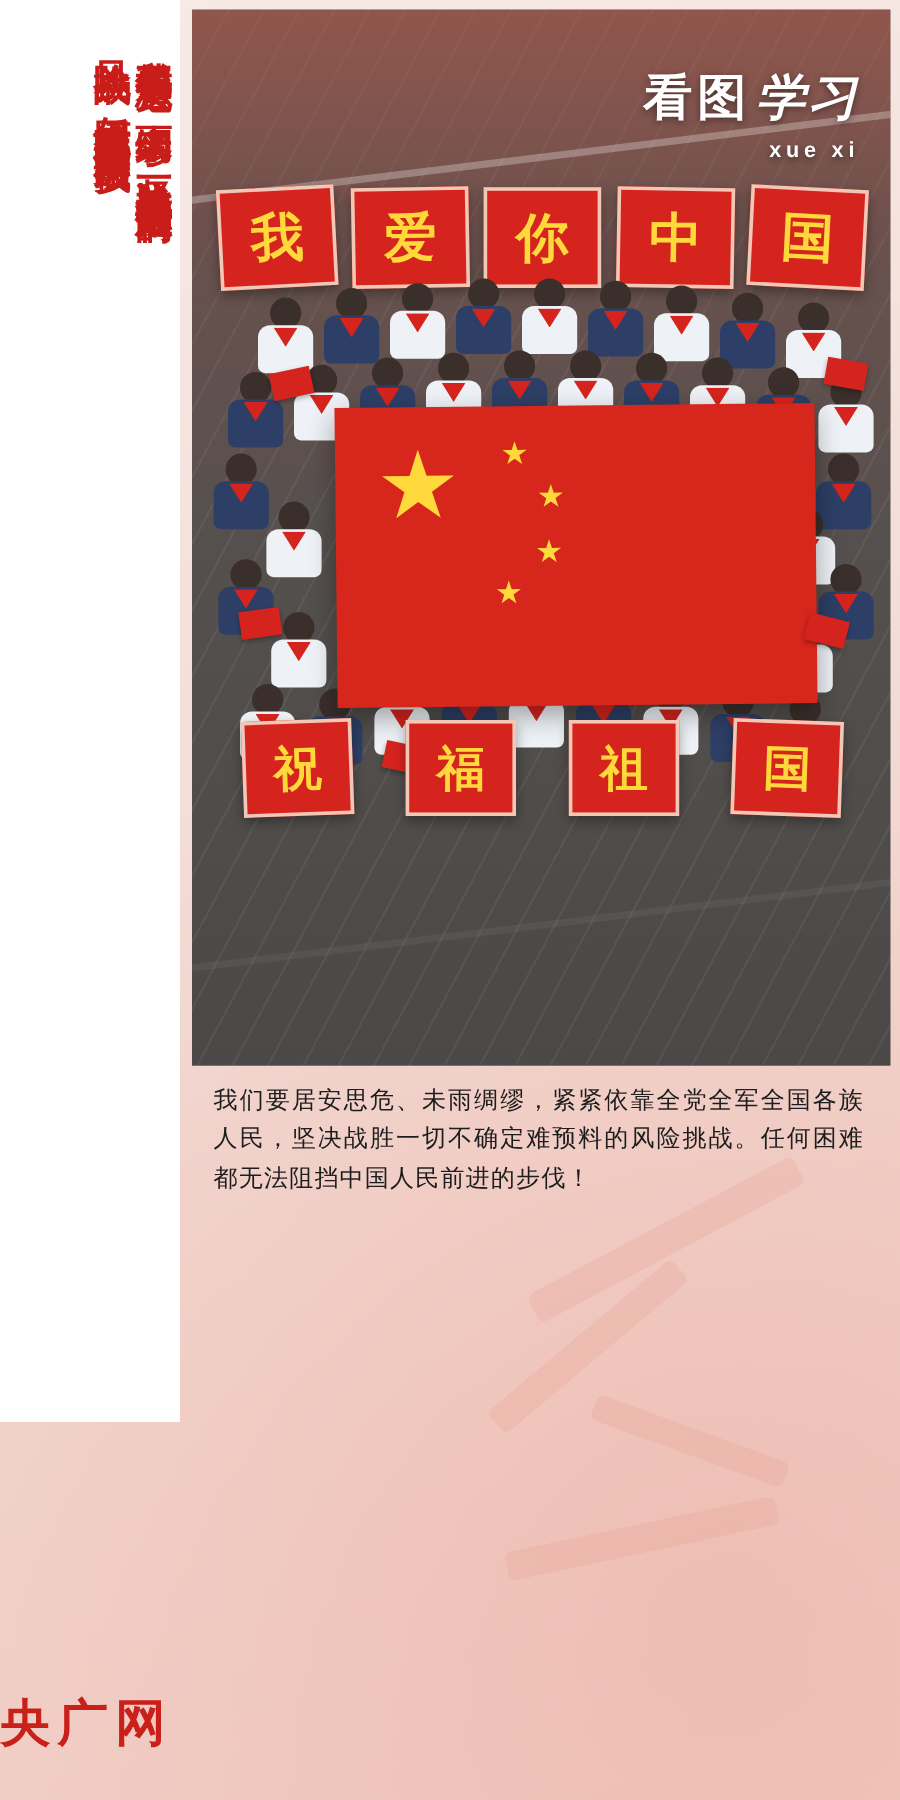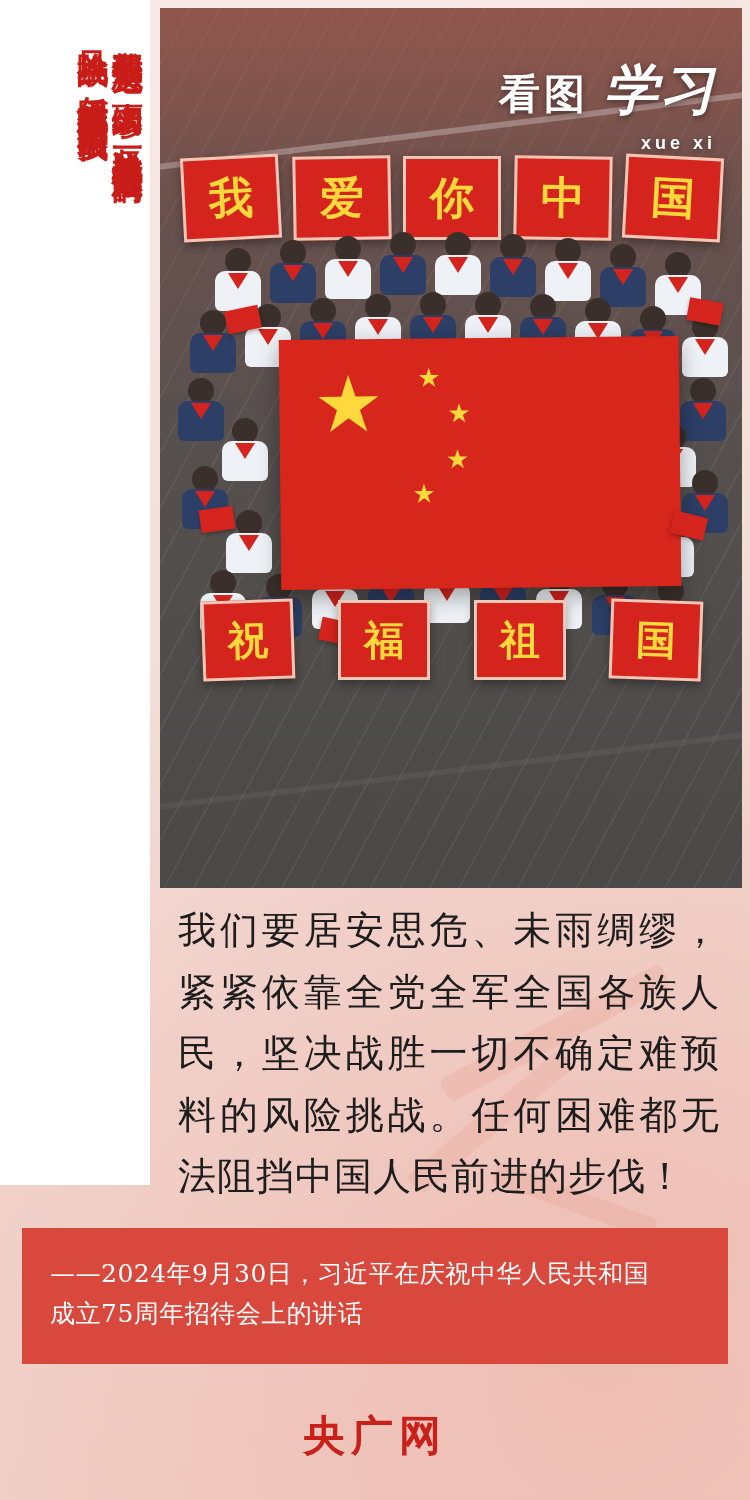--- a/index.html
+++ b/index.html
@@ -77,22 +77,22 @@
     text-align:right;color:#fff;
     text-shadow:0 2px 6px rgba(0,0,0,.45);
   }
   .brand .cn{
     font-family:"DejaVu Sans","Liberation Sans",sans-serif;
     font-size:41px;font-weight:bold;letter-spacing:4px;line-height:1;
     display:inline-block;
   }
   .brand .cn2{
     font-family:"DejaVu Serif","Liberation Serif",serif;
-    font-size:54px;font-weight:bold;font-style:italic;letter-spacing:2px;
-    margin-left:15px;
+    font-size:41px;font-weight:bold;font-style:italic;letter-spacing:2px;
+    margin-left:4px;
     text-align:center;
   }
   .brand .py{
     display:block;font-size:18px;letter-spacing:4px;margin-top:6px;font-weight:bold;
     font-family:"Liberation Sans",sans-serif;
   }
 
   
   .placards{
     position:absolute;left:22px;top:148px;width:540px;
@@ -155,40 +155,40 @@
   
   .miniflag{
     position:absolute;width:34px;height:23px;background:#d5241d;
     box-shadow:0 2px 4px rgba(0,0,0,.3);
   }
 
   
   .quote{
     position:absolute;left:178px;top:900px;width:542px;
     font-family:"DejaVu Serif","Liberation Serif",serif;
-    font-size:38px;line-height:1.62;color:#1d1d1d;
+    font-size:20px;line-height:1.62;color:#1d1d1d;
     letter-spacing:1px;
     text-align:justify;
   }
 
   
   .source{
     position:absolute;left:22px;top:1228px;width:706px;
     background:#d9483c;
     padding:26px 28px 30px 28px;
     box-sizing:border-box;
     color:#ffffff;
     font-family:"DejaVu Serif","Liberation Serif",serif;
     font-size:25px;line-height:1.6;
     letter-spacing:.5px;
   }
 
   
   .footer{
-    position:absolute;left:0;top:1408px;width:750px;text-align:center;
+    position:absolute;left:0;top:1408px;width:750px;text-align:left;
   }
   .footer .logo{
     display:inline-block;
     color:#c9201a;font-weight:bold;
     font-family:"DejaVu Sans","Liberation Sans",sans-serif;
     font-size:42px;letter-spacing:6px;
   }
 </style>
 </head>
 <body>
@@ -394,22 +394,18 @@
     <div class="placards2">
       <div class="placard" style="transform:rotate(-2deg);">祝</div>
       <div class="placard">福</div>
       <div class="placard">祖</div>
       <div class="placard" style="transform:rotate(2deg);">国</div>
     </div>
   </div>
 
   <div class="quote">我们要居安思危、未雨绸缪，紧紧依靠全党全军全国各族人民，坚决战胜一切不确定难预料的风险挑战。任何困难都无法阻挡中国人民前进的步伐！</div>
 
-  <div class="source">
-    <div>——2024年9月30日，习近平在庆祝中华人民共和国</div>
-    <div>成立75周年招待会上的讲话</div>
-  </div>
 
   <div class="footer">
     <span class="logo">央广网</span>
   </div>
 
 </div>
 
 </body></html>

